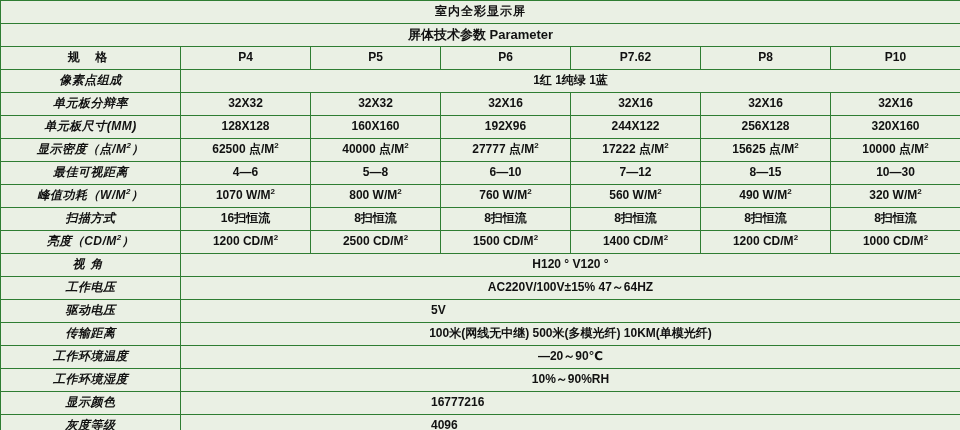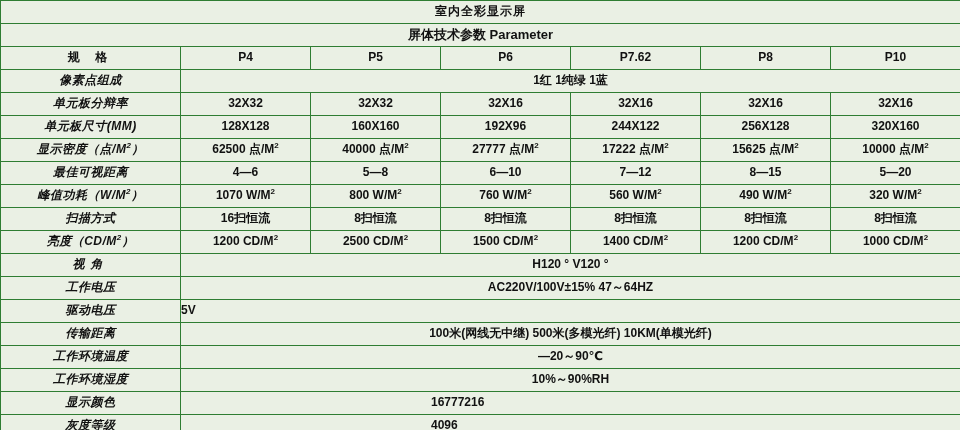--- a/index.html
+++ b/index.html
@@ -149,21 +149,21 @@
             <td>15625 点/M<sup>2</sup></td>
             <td>10000 点/M<sup>2</sup></td>
           </tr>
           <tr>
             <td class="first-col label-cell">最佳可视距离</td>
             <td>4—6</td>
             <td>5—8</td>
             <td>6—10</td>
             <td>7—12</td>
             <td>8—15</td>
-            <td>5—20</td>
+            <td>10—30</td>
           </tr>
           <tr>
             <td class="first-col label-cell">峰值功耗（W/M<sup>2</sup>）</td>
             <td>1070 W/M<sup>2</sup></td>
             <td>800 W/M<sup>2</sup></td>
             <td>760 W/M<sup>2</sup></td>
             <td>560 W/M<sup>2</sup></td>
             <td>490 W/M<sup>2</sup></td>
             <td>320 W/M<sup>2</sup></td>
           </tr>
@@ -188,21 +188,21 @@
           <tr>
             <td class="first-col label-cell spaced">视角</td>
             <td colspan="6">H120 ° V120 °</td>
           </tr>
           <tr>
             <td class="first-col label-cell">工作电压</td>
             <td colspan="6">AC220V/100V±15% 47～64HZ</td>
           </tr>
           <tr>
             <td class="first-col label-cell">驱动电压</td>
-            <td colspan="6" style="text-align: left; ">5V</td>
+            <td colspan="6" style="text-align: left; padding-left: 250px;">5V</td>
           </tr>
           <tr>
             <td class="first-col label-cell">传输距离</td>
             <td colspan="6">100米(网线无中继)     500米(多模光纤)    10KM(单模光纤)</td>
           </tr>
           <tr>
             <td class="first-col label-cell">工作环境温度</td>
             <td colspan="6">—20～90℃</td>
           </tr>
           <tr>

